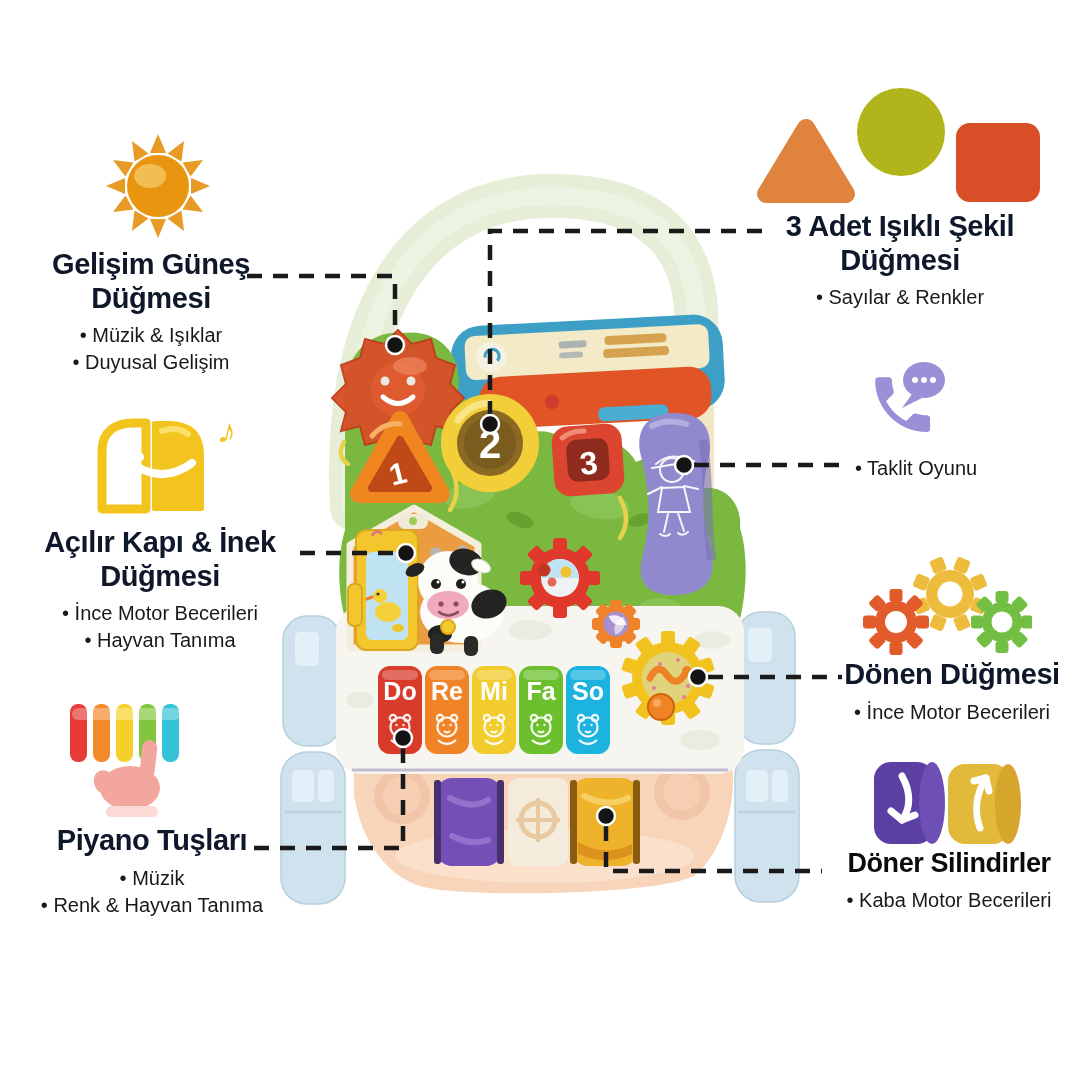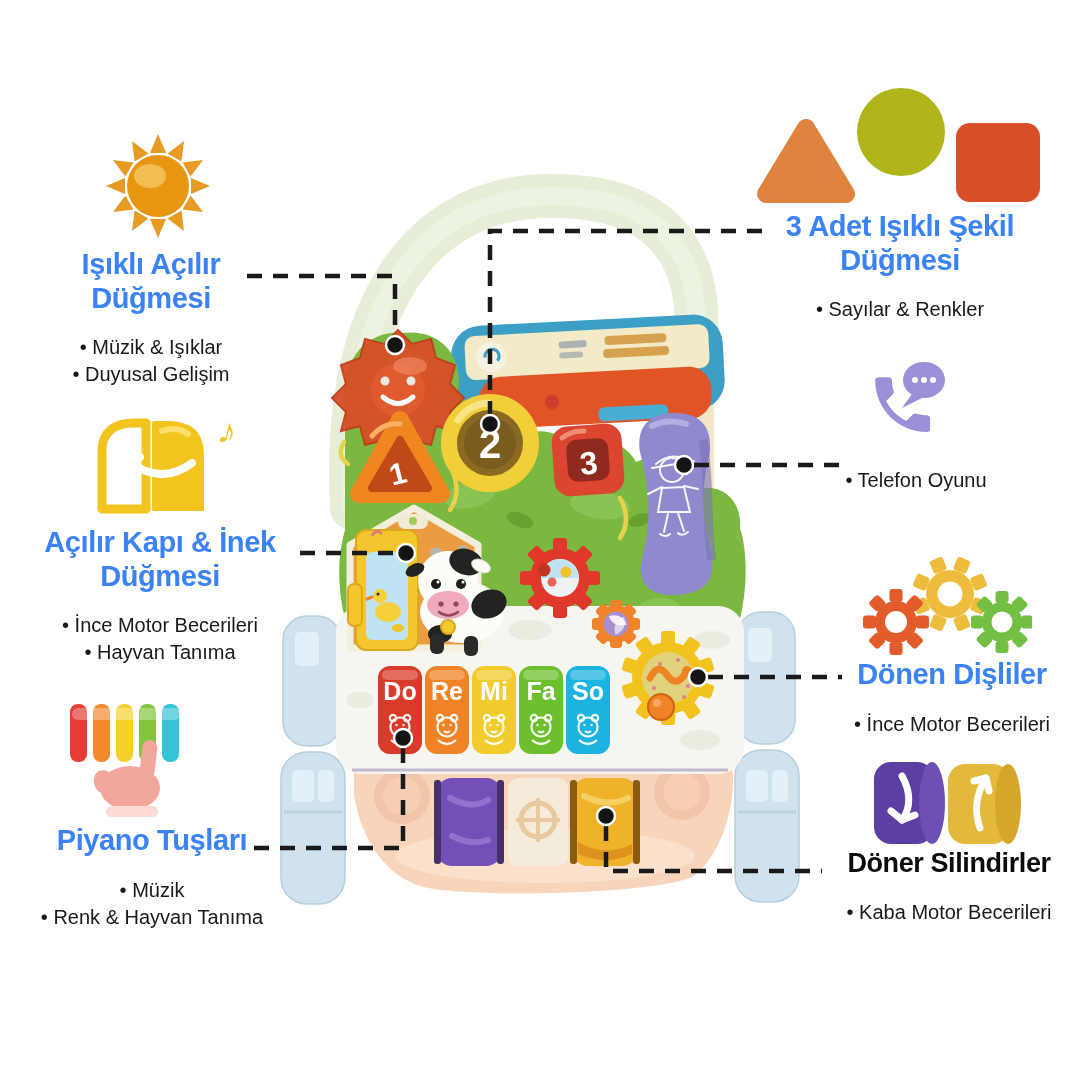--- a/index.html
+++ b/index.html
@@ -1,22 +1,22 @@
 <!DOCTYPE html>
 <html><head>
 <meta charset="utf-8">
 <style>
   html,body{margin:0;padding:0;background:#ffffff;}
   #canvas{position:relative;width:1080px;height:1080px;background:#ffffff;overflow:hidden;
           font-family:"Liberation Sans",sans-serif;}
   .abs{position:absolute;}
   .callout{position:absolute;text-align:center;color:#0b0b0b;}
-  .title{font-weight:bold;font-size:29px;line-height:1.16;letter-spacing:-0.4px;color:#3b82f6;}
+  .title{font-weight:bold;font-size:29px;line-height:1.16;letter-spacing:-0.4px;color:#0f172a;}
   .title-sm{font-weight:bold;font-size:27px;line-height:1.18;letter-spacing:-0.4px;color:#0b0b0b;text-align:center;}
-  .bullets{margin-top:19px;font-size:20px;line-height:1.36;color:#191919;font-weight:400;}
+  .bullets{margin-top:7px;font-size:20px;line-height:1.36;color:#191919;font-weight:400;}
   svg{display:block;}
 </style>
 </head>
 <body>
 
 <div id="canvas">
 
   <svg class="abs" style="left:0;top:0" width="1080" height="1080" viewBox="0 0 1080 1080">
 
     <g>
@@ -466,21 +466,21 @@
     </g>
     <g>
       <rect x="78" y="8" width="62" height="80" rx="17" fill="#e3b93c"></rect>
       <ellipse cx="138" cy="48" rx="13" ry="40" fill="#d5a62b"></ellipse>
       <path d="M110 72 C104 56 106 38 116 22" stroke="#ffffff" stroke-width="7" fill="none" stroke-linecap="round"></path>
       <path d="M116 22 L104 25 M116 22 L119 35" stroke="#ffffff" stroke-width="7" stroke-linecap="round"></path>
     </g>
   </svg>
 
   <div class="callout" style="left:15px;top:248px;width:272px">
-    <div class="title">Işıklı Açılır</div>
+    <div class="title">Gelişim Güneş</div>
     <div class="title">Düğmesi</div>
     <div class="bullets">
       <div>• Müzik &amp; Işıklar</div>
       <div>• Duyusal Gelişim</div>
     </div>
   </div>
 
   <div class="callout" style="left:5px;top:526px;width:310px">
     <div class="title">Açılır Kapı &amp; İnek</div>
     <div class="title">Düğmesi</div>
@@ -501,26 +501,26 @@
   <div class="callout" style="left:760px;top:210px;width:280px">
     <div class="title">3 Adet Işıklı Şekil</div>
     <div class="title">Düğmesi</div>
     <div class="bullets">
       <div>• Sayılar &amp; Renkler</div>
     </div>
   </div>
 
   <div class="callout" style="left:836px;top:448px;width:160px">
     <div class="bullets">
-      <div>• Telefon Oyunu</div>
+      <div>• Taklit Oyunu</div>
     </div>
   </div>
 
   <div class="callout" style="left:832px;top:658px;width:240px">
-    <div class="title">Dönen Dişliler</div>
+    <div class="title">Dönen Düğmesi</div>
     <div class="bullets">
       <div>• İnce Motor Becerileri</div>
     </div>
   </div>
 
   <div class="callout" style="left:818px;top:848px;width:262px">
     <div class="title-sm">Döner Silindirler</div>
     <div class="bullets">
       <div>• Kaba Motor Becerileri</div>
     </div>

